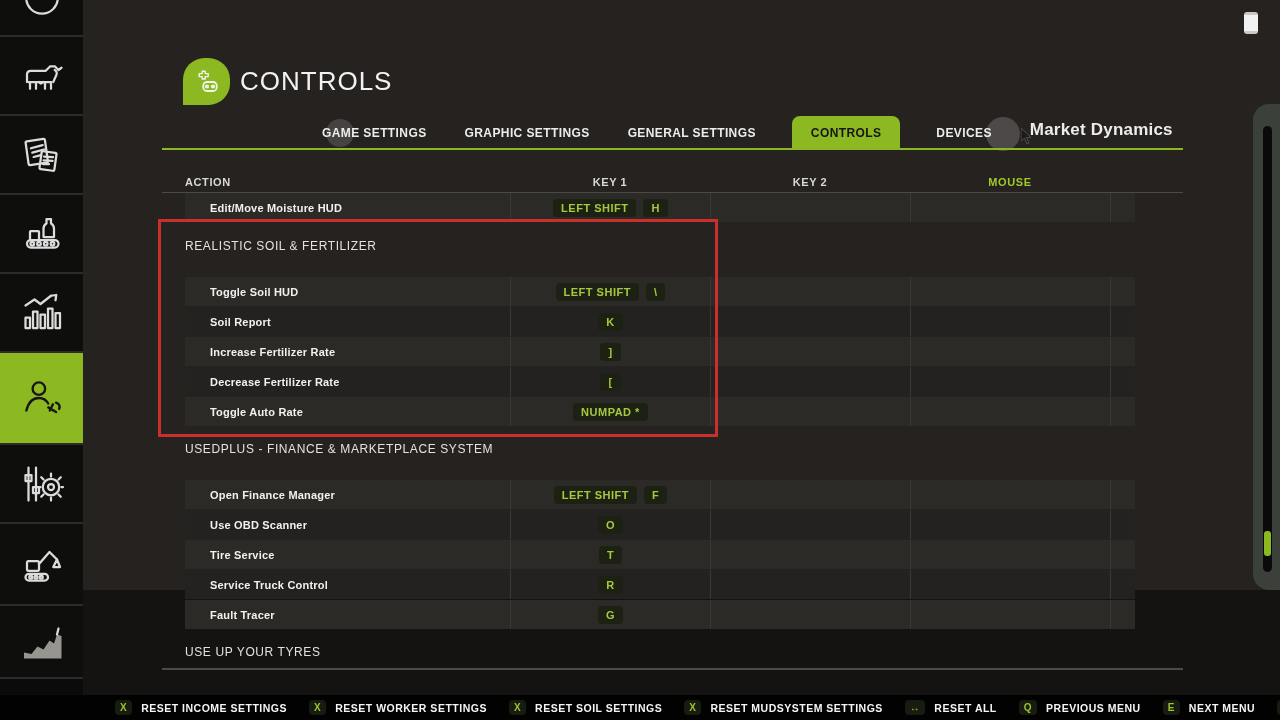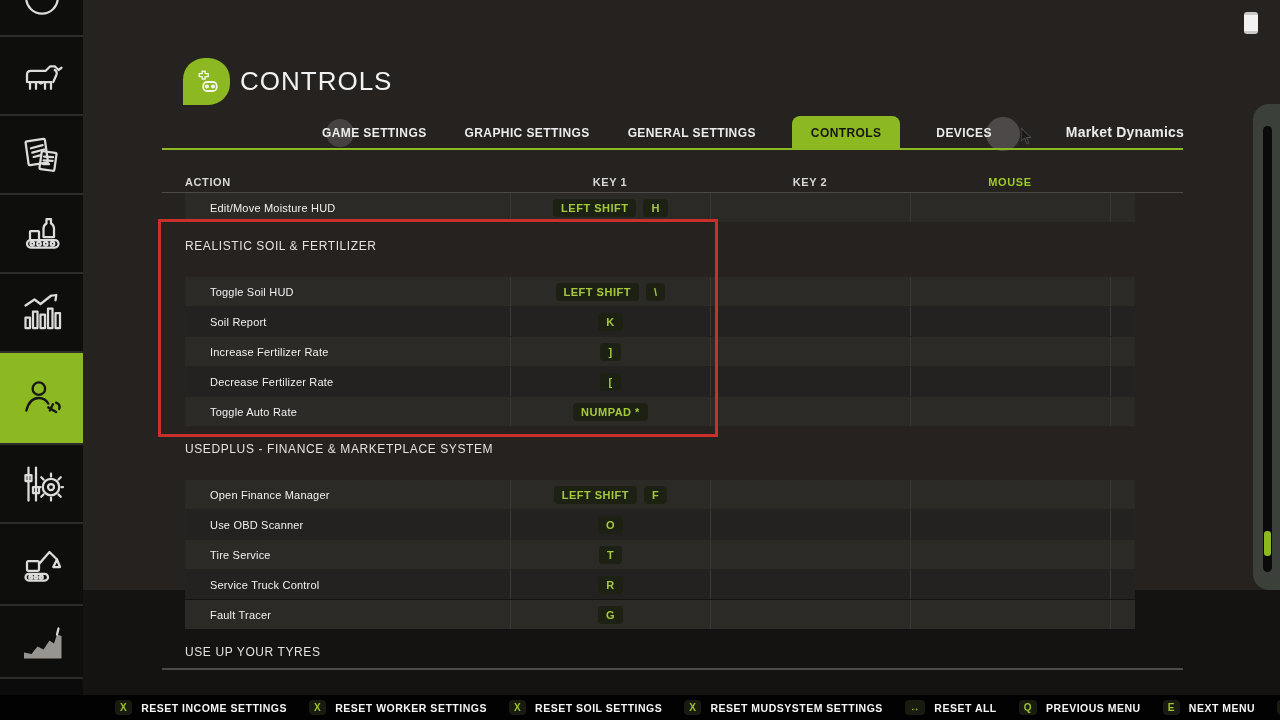--- a/index.html
+++ b/index.html
@@ -22,41 +22,41 @@
   #app-icon { position:absolute; left:100px; top:58px; width:47px; height:47px; background:#8cb822;
               border-radius:46% 46% 46% 0; display:flex; align-items:center; justify-content:center; }
   #app-icon svg { stroke:#f2f6ea; fill:none; stroke-width:2.4; stroke-linecap:round; stroke-linejoin:round; }
   #page-title { position:absolute; left:157px; top:66px; font-size:26px; font-weight:500;
                 color:#f2f2f2; letter-spacing:1px; }
 
   
   #tabs { position:absolute; left:237px; top:117px; height:33px; display:flex; align-items:flex-end; gap:34px; }
   .tab { color:#ececec; font-size:12px; font-weight:700; letter-spacing:.4px; padding:10px 2px; cursor:pointer; }
   .tab.active { background:#8cb822; color:#161616; border-radius:8px 8px 0 0; padding:10px 19px; }
-  .tab.mixed { font-size:14px; letter-spacing:.2px;margin-left:36px; }
+  .tab.mixed { font-size:17px; letter-spacing:.2px; }
   #tab-underline { position:absolute; left:79px; top:148px; width:1021px; height:2px; background:#8cb822; }
   .cursor-glow { position:absolute; border-radius:50%; background:rgba(255,255,255,.15); }
   #glow1 { left:243px; top:119px; width:28px; height:28px; }
   #glow2 { left:903px; top:117px; width:34px; height:34px; background:rgba(255,255,255,.18); }
   #mouse-cursor { position:absolute; left:938px; top:128px; }
 
   
   .grid { display:grid; grid-template-columns:325px 200px 200px 200px 25px; }
   #thead { position:absolute; left:102px; top:171px; width:950px; height:21px; align-items:center; }
   #thead .h { font-size:11px; font-weight:700; color:#d8d8d6; letter-spacing:.6px; }
   #thead .h.c { text-align:center; }
   #thead .h.mouse { color:#9fca28; }
   #head-line { position:absolute; left:79px; top:192px; width:1021px; height:1px; background:#4b4a48; }
 
   .rowgroup { position:absolute; left:102px; width:950px; display:flex; flex-direction:column; gap:1px; }
   .trow { height:29px; }
   .trow.light { background:#2c2a27; }
   .trow.dark  { background:#242220; }
   .trow .c { display:flex; align-items:center; }
-  .trow .a { padding-left:25px; font-size:11px; font-weight:400; color:#f1f1f0; letter-spacing:.2px; }
+  .trow .a { padding-left:25px; font-size:11px; font-weight:700; color:#f1f1f0; letter-spacing:.2px; }
   .trow .k { justify-content:center; gap:7px; border-left:1px solid #3a3937; }
   .kbd { background:#1d2114; color:#a6c93c; font-weight:700; font-size:11px; letter-spacing:.5px;
          padding:3px 8px; border-radius:4px; min-width:8px; text-align:center; }
 
   .section-title { position:absolute; left:102px; font-size:12px; font-weight:500;
                    color:#e4e2df; letter-spacing:.6px; }
   #tyres-line { position:absolute; left:79px; top:668px; width:1021px; height:2px; background:#4c4b49; }
 
   
   #highlight-rect { position:absolute; left:75px; top:219px; width:560px; height:218px;

